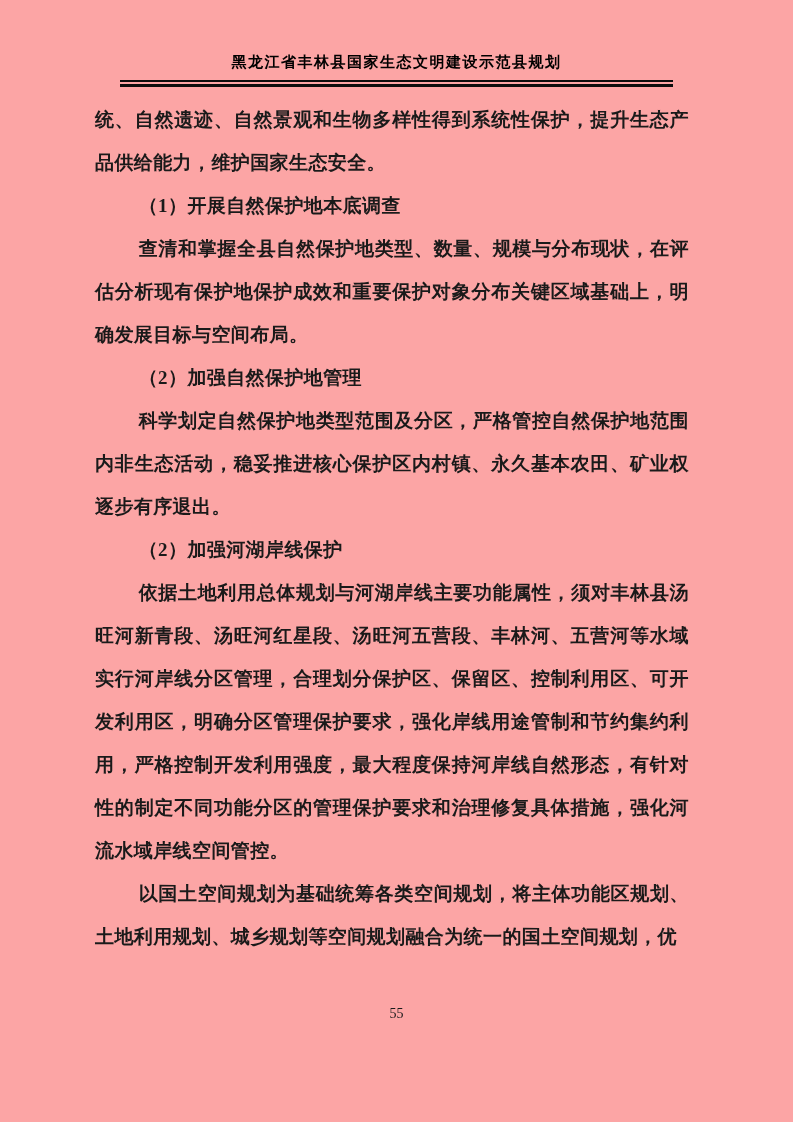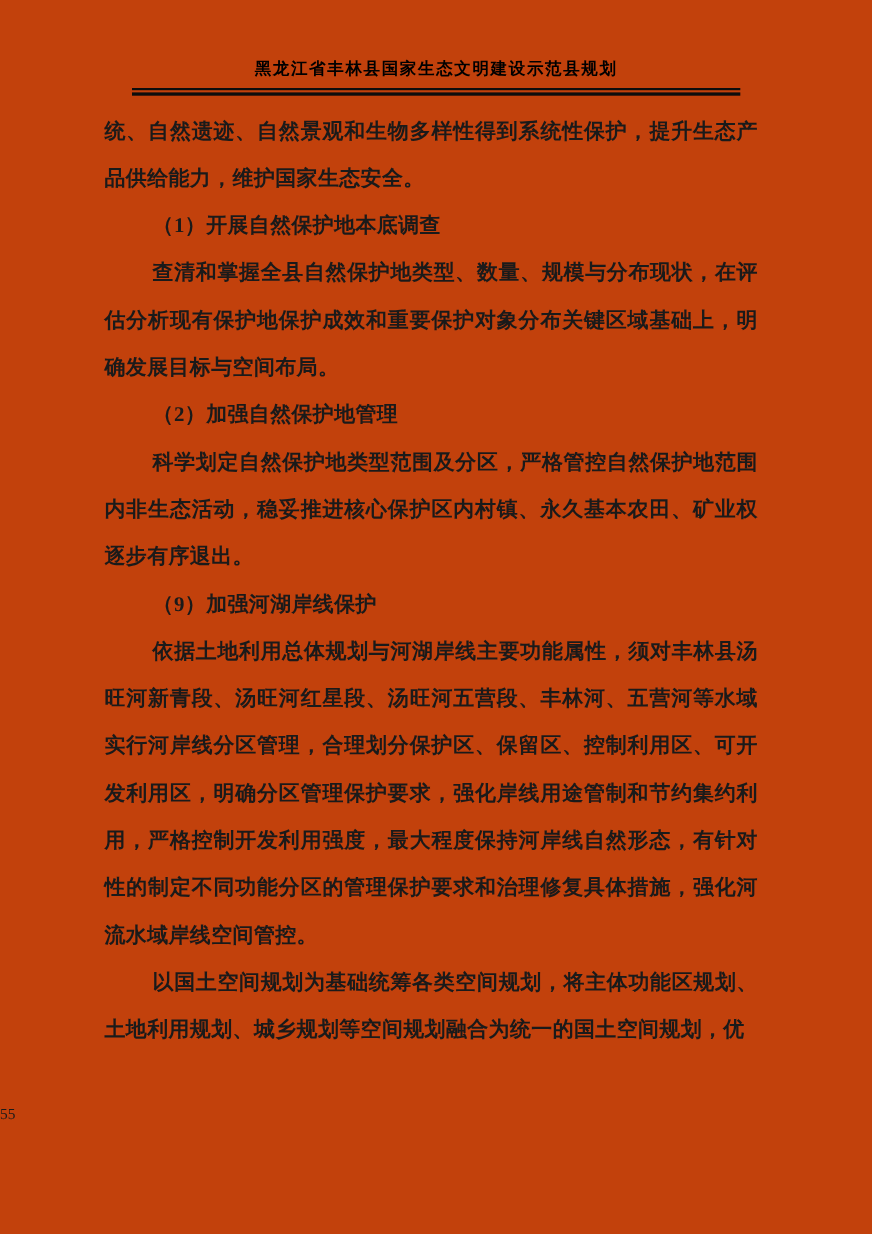--- a/index.html
+++ b/index.html
@@ -5,21 +5,21 @@
   html, body {
     margin: 0;
     padding: 0;
     background: #e8e8e8;
   }
   .page {
     position: relative;
     width: 793px;
     height: 1122px;
     margin: 0 auto;
-    background: #c2410c;
+    background: #fca5a5;
     overflow: hidden;
     font-family: "Liberation Serif", "DejaVu Serif", serif;
     color: #1a1a1a;
   }
   .header-title {
     position: absolute;
     top: 53px;
     left: 0;
     width: 100%;
     text-align: center;
@@ -54,34 +54,35 @@
     padding: 0;
   }
   .doc-body p.indent {
     text-indent: 2.3em;
   }
   .page-number {
     position: absolute;
     top: 1006px;
     left: 0;
     width: 100%;
+    text-align: center;
     font-size: 14px;
     color: #1a1a1a;
   }
 </style>
 </head>
 <body>
 
 <div class="page">
   <div class="header-title">黑龙江省丰林县国家生态文明建设示范县规划</div>
   <div class="header-rule"></div>
   <div class="doc-body">
       <p class="">统、自然遗迹、自然景观和生物多样性得到系统性保护，提升生态产品供给能力，维护国家生态安全。</p>
       <p class="indent">（1）开展自然保护地本底调查</p>
       <p class="indent">查清和掌握全县自然保护地类型、数量、规模与分布现状，在评估分析现有保护地保护成效和重要保护对象分布关键区域基础上，明确发展目标与空间布局。</p>
       <p class="indent">（2）加强自然保护地管理</p>
       <p class="indent">科学划定自然保护地类型范围及分区，严格管控自然保护地范围内非生态活动，稳妥推进核心保护区内村镇、永久基本农田、矿业权逐步有序退出。</p>
-      <p class="indent">（9）加强河湖岸线保护</p>
+      <p class="indent">（2）加强河湖岸线保护</p>
       <p class="indent">依据土地利用总体规划与河湖岸线主要功能属性，须对丰林县汤旺河新青段、汤旺河红星段、汤旺河五营段、丰林河、五营河等水域实行河岸线分区管理，合理划分保护区、保留区、控制利用区、可开发利用区，明确分区管理保护要求，强化岸线用途管制和节约集约利用，严格控制开发利用强度，最大程度保持河岸线自然形态，有针对性的制定不同功能分区的管理保护要求和治理修复具体措施，强化河流水域岸线空间管控。</p>
       <p class="indent">以国土空间规划为基础统筹各类空间规划，将主体功能区规划、土地利用规划、城乡规划等空间规划融合为统一的国土空间规划，优</p>
     </div>
   <div class="page-number">55</div>
 </div>
 
 </body></html>

